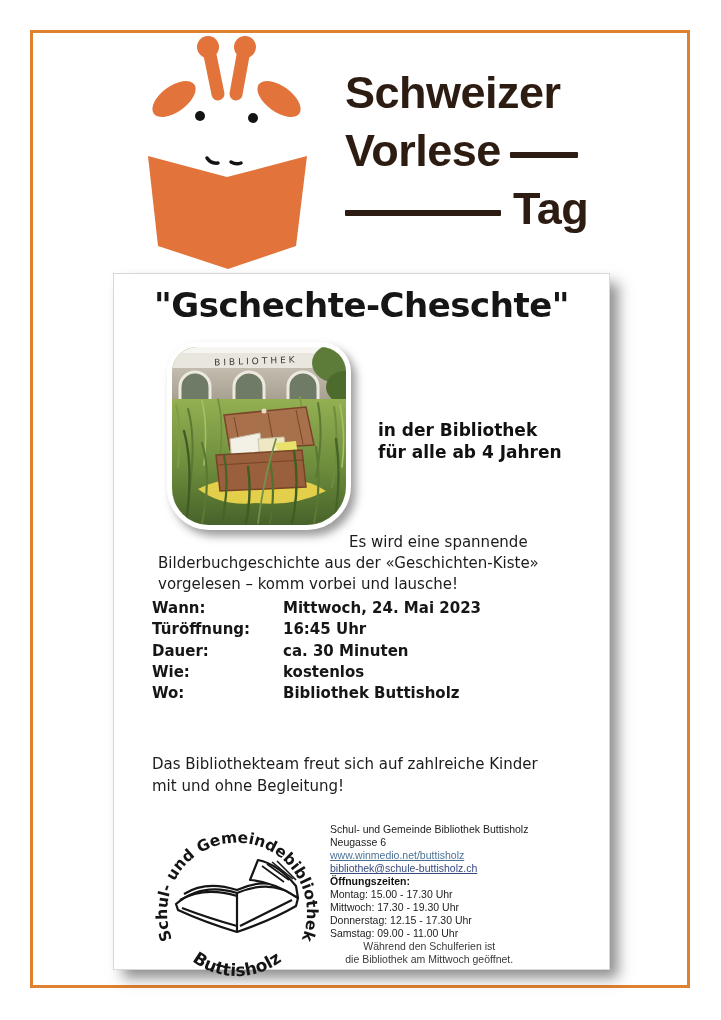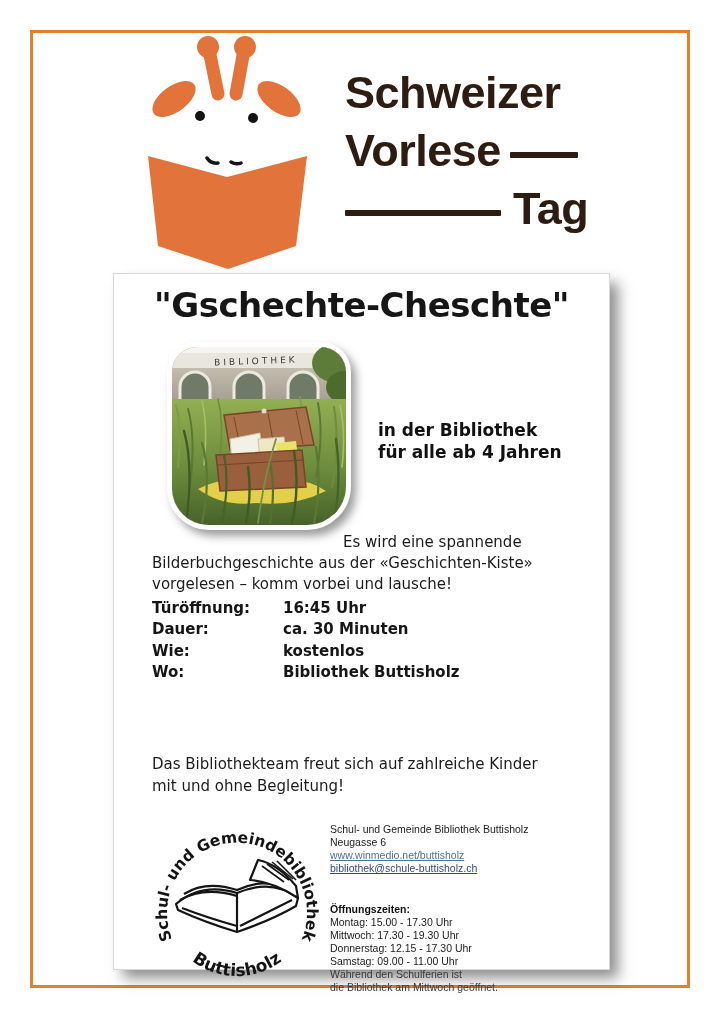--- a/index.html
+++ b/index.html
@@ -19,34 +19,34 @@
   
   .card{position:absolute;left:113px;top:273px;width:497px;height:697px;background:#fff;
         border:1px solid #d8d8d8;box-sizing:border-box;
         box-shadow:9px 9px 13px -1px rgba(30,30,30,.5);}
   .card-title{position:absolute;left:0;top:11px;width:100%;text-align:center;
               font-weight:bold;font-size:34px;letter-spacing:-0.5px;color:#161616;}
   .photo{position:absolute;left:53px;top:68px;width:174px;height:178px;
          border:5px solid #fff;border-radius:30px 30px 44px 42px;overflow:hidden;
          box-shadow:5px 6px 9px rgba(60,60,60,.5);background:#8fae4e;}
   .aside{position:absolute;left:256px;top:145px;font-weight:bold;font-size:17px;line-height:22px;margin-left:8px;}
-  .intro{position:absolute;left:38px;top:258px;font-size:15px;line-height:21px;color:#1c1c1c;}
+  .intro{position:absolute;left:44px;top:258px;font-size:15px;line-height:21px;color:#1c1c1c;}
   .intro-l1{margin-left:191px;}
   .details{position:absolute;left:38px;top:324px;font-weight:bold;font-size:15px;line-height:21.3px;color:#161616;}
   .drow{display:flex;}
   .dlabel{width:131px;flex:none;}
   .closing{position:absolute;left:38px;top:479px;font-size:15px;line-height:22px;color:#1c1c1c;}
   .stamp-svg{position:absolute;left:32px;top:534px;}
   .contact{position:absolute;left:216px;top:549px;font-family:"Liberation Sans",sans-serif;
            font-size:10.5px;line-height:13px;color:#222;}
   .contact a{text-decoration:underline;}
   .link-web{color:#4d7295;}
   .link-email{color:#35487e;}
-  .hours-heading{font-weight:bold;color:#111;margin-top:28px;}
-  .contact .note{color:#3a3a3a;}
+  .hours-heading{font-weight:bold;color:#111;}
+  .contact .note{color:#3a3a3a;text-align:center;}
 </style>
 </head>
 <body>
 
 <div class="page">
 
   <div class="frame"></div>
 
   <svg class="giraffe-svg" width="178" height="236" viewBox="0 0 178 236">
     <g>
@@ -157,20 +157,24 @@
       <div>für alle ab 4 Jahren</div>
     </div>
 
     <div class="intro">
       <div class="intro-l1">Es wird eine spannende</div>
       <div>Bilderbuchgeschichte aus der «Geschichten-Kiste»</div>
       <div>vorgelesen – komm vorbei und lausche!</div>
     </div>
 
     <div class="details">
+      <div class="drow">
+        <span class="dlabel">Wann:</span>
+        <span>Mittwoch, 24. Mai 2023</span>
+      </div>
       <div class="drow">
         <span class="dlabel">Türöffnung:</span>
         <span>16:45 Uhr</span>
       </div>
       <div class="drow">
         <span class="dlabel">Dauer:</span>
         <span>ca. 30 Minuten</span>
       </div>
       <div class="drow">
         <span class="dlabel">Wie:</span>

